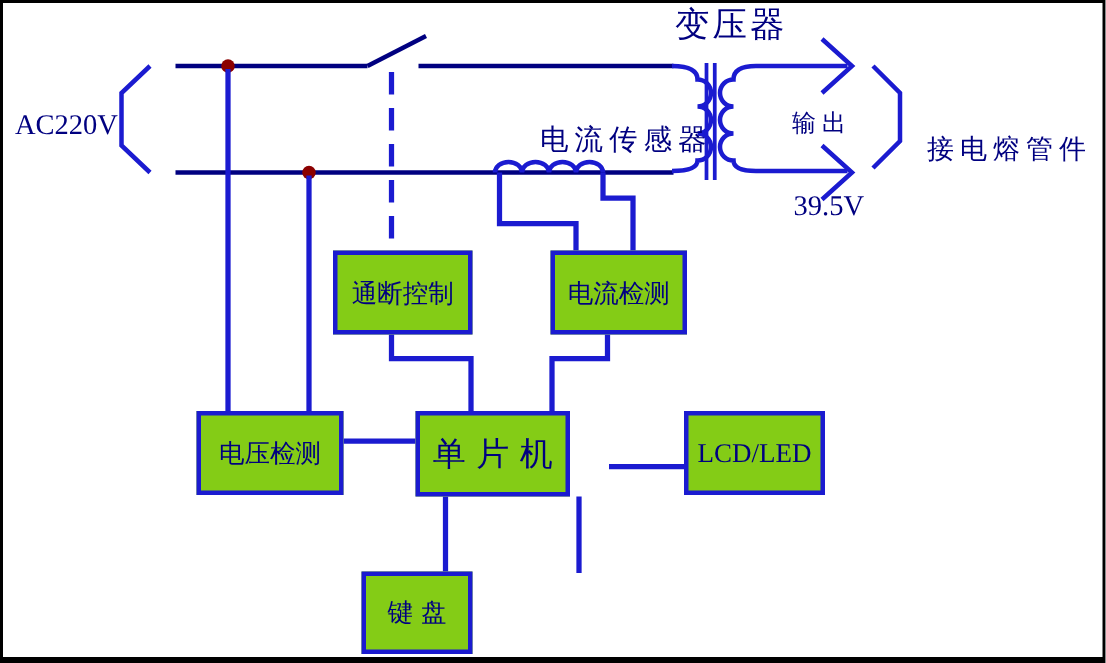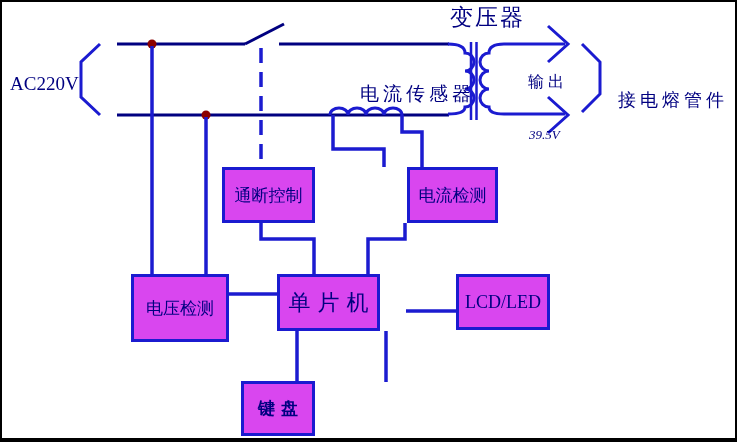--- a/index.html
+++ b/index.html
@@ -24,41 +24,41 @@
     color:var(--navy);
     white-space:nowrap;
     line-height:1.1;
   }
   .lbl.cjk{font-family:"DejaVu Sans",sans-serif;}
   .lbl.latin{font-family:"Liberation Serif","DejaVu Serif",serif;}
   .box{
     position:absolute;
     box-sizing:border-box;
     border:3px solid var(--blue);
-    background:#d946ef;
+    background:#84cc16;
     display:flex;align-items:center;justify-content:center;
     color:var(--navy);
     font-size:17px;
     font-family:"DejaVu Sans",sans-serif;
     white-space:nowrap;
   }
   
   .box.onoff   {left:220px;top:165px;width:93px;height:56px;}
-  .box.idetect {left:365px;top:165px;width:91px;height:56px;margin-left:40px;}
-  .box.vdetect {left:129px;top:272px;width:98px;height:68px;}
+  .box.idetect {left:365px;top:165px;width:91px;height:56px;}
+  .box.vdetect {left:129px;top:272px;width:98px;height:56px;}
   .box.mcu     {left:275px;top:272px;width:103px;height:57px;font-size:22px;}
   .box.lcd     {left:454px;top:272px;width:94px;height:56px;font-family:"Liberation Serif","DejaVu Serif",serif;font-size:18px;}
-  .box.keys    {left:239px;top:379px;width:74px;height:55px;font-weight:bold;}
+  .box.keys    {left:239px;top:379px;width:74px;height:55px;}
   .box.temp    {left:344px;top:380px;width:95px;height:53px;}
   
   .lbl.ac      {left:8px;  top:72px; font-size:19px;}
   .lbl.xfmr    {left:448px;top:3px;  font-size:23px;letter-spacing:2px;}
   .lbl.sensor  {left:334px;top:81px; font-size:19px;letter-spacing:4px;margin-left:24px;}
   .lbl.out     {left:526px;top:71px; font-size:16px;letter-spacing:4px;}
-  .lbl.volt    {left:527px;top:126px;font-size:13px;font-style:italic;}
+  .lbl.volt    {left:527px;top:126px;font-size:19px;}
   .lbl.load    {left:616px;top:88px; font-size:18px;letter-spacing:4px;}
 </style>
 </head>
 <body>
 
 <div class="stage">
 
   <svg class="wires" viewBox="0 0 733 436">
 
     <path d="M115,42 H243" stroke="#000080" stroke-width="3" fill="none"></path>

